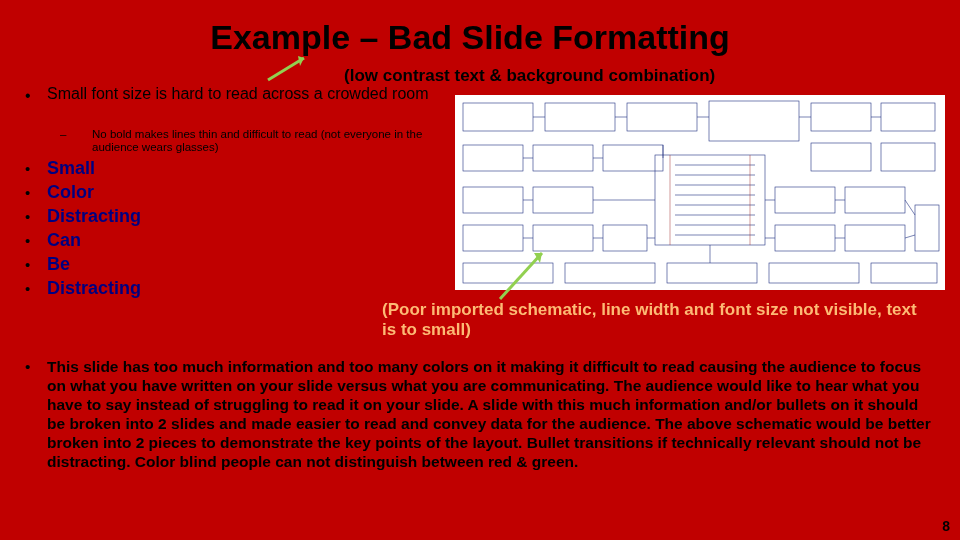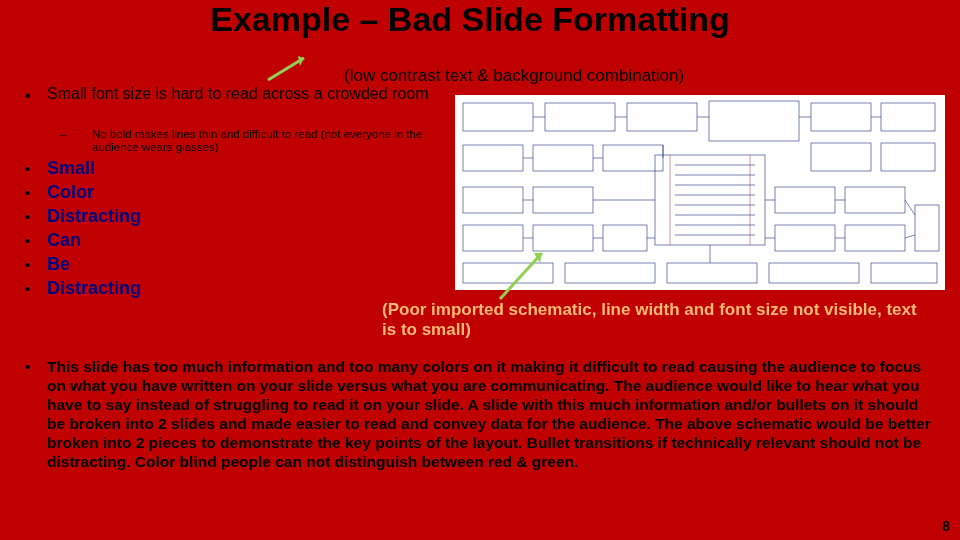--- a/index.html
+++ b/index.html
@@ -7,21 +7,21 @@
   body {
     background: #c00000;
     font-family: Arial, sans-serif;
     position: relative;
   }
   .title {
     text-align: center;
     color: #000;
     font-size: 34px;
     font-weight: bold;
-    padding-top: 0;
+    padding-top: 18px;
     margin-left: 160px;
     width: 620px;
   }
   .arrow1 {
     position: absolute;
     left: 260px;
     top: 52px;
   }
   .arrow1 line { stroke: #92d050; stroke-width: 3; }
   .arrow1 polygon { fill: #92d050; }
@@ -30,21 +30,21 @@
     left: 490px;
     top: 245px;
   }
   .arrow2 line { stroke: #92d050; stroke-width: 3; }
   .arrow2 polygon { fill: #92d050; }
   .contrast-note {
     position: absolute;
     left: 344px;
     top: 66px;
     color: #000;
-    font-weight: normal;
+    font-weight: bold;
     font-size: 17px;
   }
   .bullet1 {
     position: absolute;
     left: 25px;
     top: 85px;
     width: 420px;
     color: #000;
     font-size: 16px;
   }

